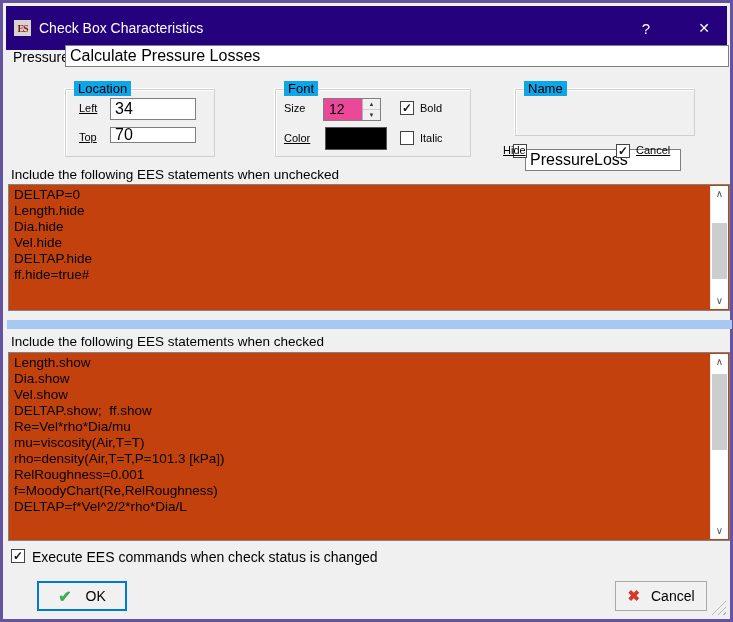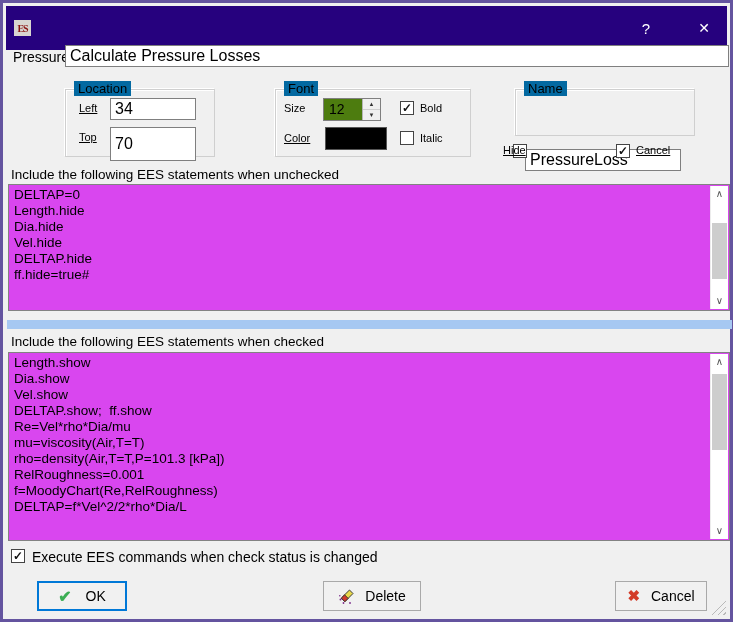--- a/index.html
+++ b/index.html
@@ -17,33 +17,33 @@
   .win-title{margin-left:8px;font-size:14px;white-space:nowrap;}
   .tb-btn{width:46px;height:30px;display:flex;align-items:center;justify-content:center;font-size:14px;cursor:default;}
   .tb-help{margin-left:auto;margin-right:12px;font-size:15px;}
   
   .lbl{position:absolute;font-size:11px;white-space:nowrap;}
   .lbl14{font-size:14px;}
   .u{text-decoration:underline;}
   .tfield{position:absolute;background:#fff;border:1px solid #7f7f7f;font-family:"Liberation Sans",sans-serif;
     font-size:16px;padding:0 4px;box-sizing:border-box;outline:none;}
   .group{position:absolute;border:1px solid #cfcfcf;box-shadow:1px 1px 0 #fff inset, -1px -1px 0 #fff;}
-  .legend{position:absolute;top:-9px;left:8px;background:#0369a1;padding:0 4px;font-size:13px;white-space:nowrap;}
+  .legend{position:absolute;top:-9px;left:8px;background:#0ea5e9;padding:0 4px;font-size:13px;white-space:nowrap;}
   .cb{position:absolute;width:14px;height:14px;background:#fff;border:1px solid #444;box-sizing:border-box;
     display:flex;align-items:center;justify-content:center;font-size:12px;line-height:12px;color:#111;font-weight:bold;}
   
-  .spin{position:absolute;background:#4d7c0f;border:1px solid #7f7f7f;box-sizing:border-box;display:flex;}
+  .spin{position:absolute;background:#ec4899;border:1px solid #7f7f7f;box-sizing:border-box;display:flex;}
   .spin-val{flex:1;font-size:14px;padding:2px 0 0 5px;}
   .spin-arrows{width:17px;border-left:1px solid #b5b5b5;display:flex;flex-direction:column;}
   .spin-btn{flex:1;background:#f0f0f0;display:flex;align-items:center;justify-content:center;
     font-size:6px;color:#333;line-height:6px;}
   .spin-btn:first-child{border-bottom:1px solid #cfcfcf;}
   
   .stm-label{position:absolute;font-size:13.5px;}
-  .stm-area{position:absolute;background:#d946ef;border:1px solid #828282;box-sizing:border-box;}
+  .stm-area{position:absolute;background:#c2410c;border:1px solid #828282;box-sizing:border-box;}
   .stm-text{position:absolute;top:2px;left:5px;right:20px;bottom:2px;font-size:13.5px;line-height:16px;
     white-space:pre;overflow:hidden;}
   .sbar{position:absolute;top:1px;right:1px;bottom:1px;width:17px;background:#fff;border-left:1px solid #ececec;}
   .sbar-btn{position:absolute;left:0;width:17px;height:16px;display:flex;align-items:center;justify-content:center;
     color:#555;font-size:10px;line-height:10px;}
   .sbar-up{top:0;}
   .sbar-down{bottom:0;}
   .sbar-thumb{position:absolute;left:1px;width:15px;background:#cdcdcd;}
   
   .bluebar{position:absolute;left:4px;top:317px;width:725px;height:9px;background:#a6c8f2;}
@@ -58,34 +58,35 @@
     background:repeating-linear-gradient(135deg,transparent,transparent 3px,#b9b9b9 3px,#b9b9b9 4px);
     clip-path:polygon(100% 0,100% 100%,0 100%);}
 </style>
 </head>
 <body>
 
 <div class="dialog">
 
   <div class="titlebar">
     <div class="app-icon">ES</div>
+    <div class="win-title">Check Box Characteristics</div>
     <div class="tb-btn tb-help">?</div>
     <div class="tb-btn">✕</div>
   </div>
 
   <div class="lbl lbl14" style="left:10px;top:46px;">Pressure</div>
   <input class="tfield" style="left: 62px; top: 42px; width: 664px; height: 22px;" value="Calculate Pressure Losses">
 
   <div class="group" style="left:62px;top:86px;width:148px;height:66px;">
     <div class="legend">Location</div>
   </div>
   <div class="lbl u" style="left:76px;top:99px;">Left</div>
   <input class="tfield" style="left: 107px; top: 95px; width: 86px; height: 22px;" value="34">
   <div class="lbl u" style="left:76px;top:128px;">Top</div>
-  <input class="tfield" style="left: 107px; top: 124px; width: 86px; height: 34px;" value="70">
+  <input class="tfield" style="left: 107px; top: 124px; width: 86px; height: 16px;" value="70">
 
   <div class="group" style="left:272px;top:86px;width:194px;height:66px;">
     <div class="legend">Font</div>
   </div>
   <div class="lbl" style="left:281px;top:99px;">Size</div>
   <div class="spin" style="left:320px;top:95px;width:58px;height:23px;">
     <div class="spin-val">12</div>
     <div class="spin-arrows">
       <div class="spin-btn">▲</div>
       <div class="spin-btn">▼</div>
@@ -144,35 +145,20 @@
   </div>
 
   <div class="cb" style="left:8px;top:546px;">✓</div>
   <div class="lbl lbl14" style="left:29px;top:546px;">Execute EES commands when check status is changed</div>
 
   <div class="btn btn-default" style="left:34px;top:578px;width:90px;">
     <span class="ok-check">✔</span>
     <span>OK</span>
   </div>
 
-  <div class="btn" style="left:320px;top:578px;width:98px;gap:9px;">
-    <span style="display:flex;">
-      <svg width="18" height="18" viewBox="0 0 18 18">
-        <g transform="rotate(-45 9 9)">
-          <rect x="3.5" y="6.5" width="11.5" height="5" fill="#e8d84a" stroke="#333" stroke-width="0.9"></rect>
-          <rect x="3.5" y="6.5" width="4.6" height="5" fill="#d23a2e" stroke="#333" stroke-width="0.9"></rect>
-        </g>
-        <circle cx="2.5" cy="12.5" r="1" fill="#7a2a8a"></circle>
-        <circle cx="5.5" cy="16" r="0.9" fill="#7a2a8a"></circle>
-        <circle cx="12" cy="16" r="0.9" fill="#7a2a8a"></circle>
-        <circle cx="1.8" cy="8.8" r="0.8" fill="#7a2a8a"></circle>
-      </svg>
-    </span>
-    <span>Delete</span>
-  </div>
 
   <div class="btn" style="left:612px;top:578px;width:92px;gap:11px;">
     <span class="cancel-x">✖</span>
     <span>Cancel</span>
   </div>
 
   <div class="grip"></div>
 
 </div>
 

